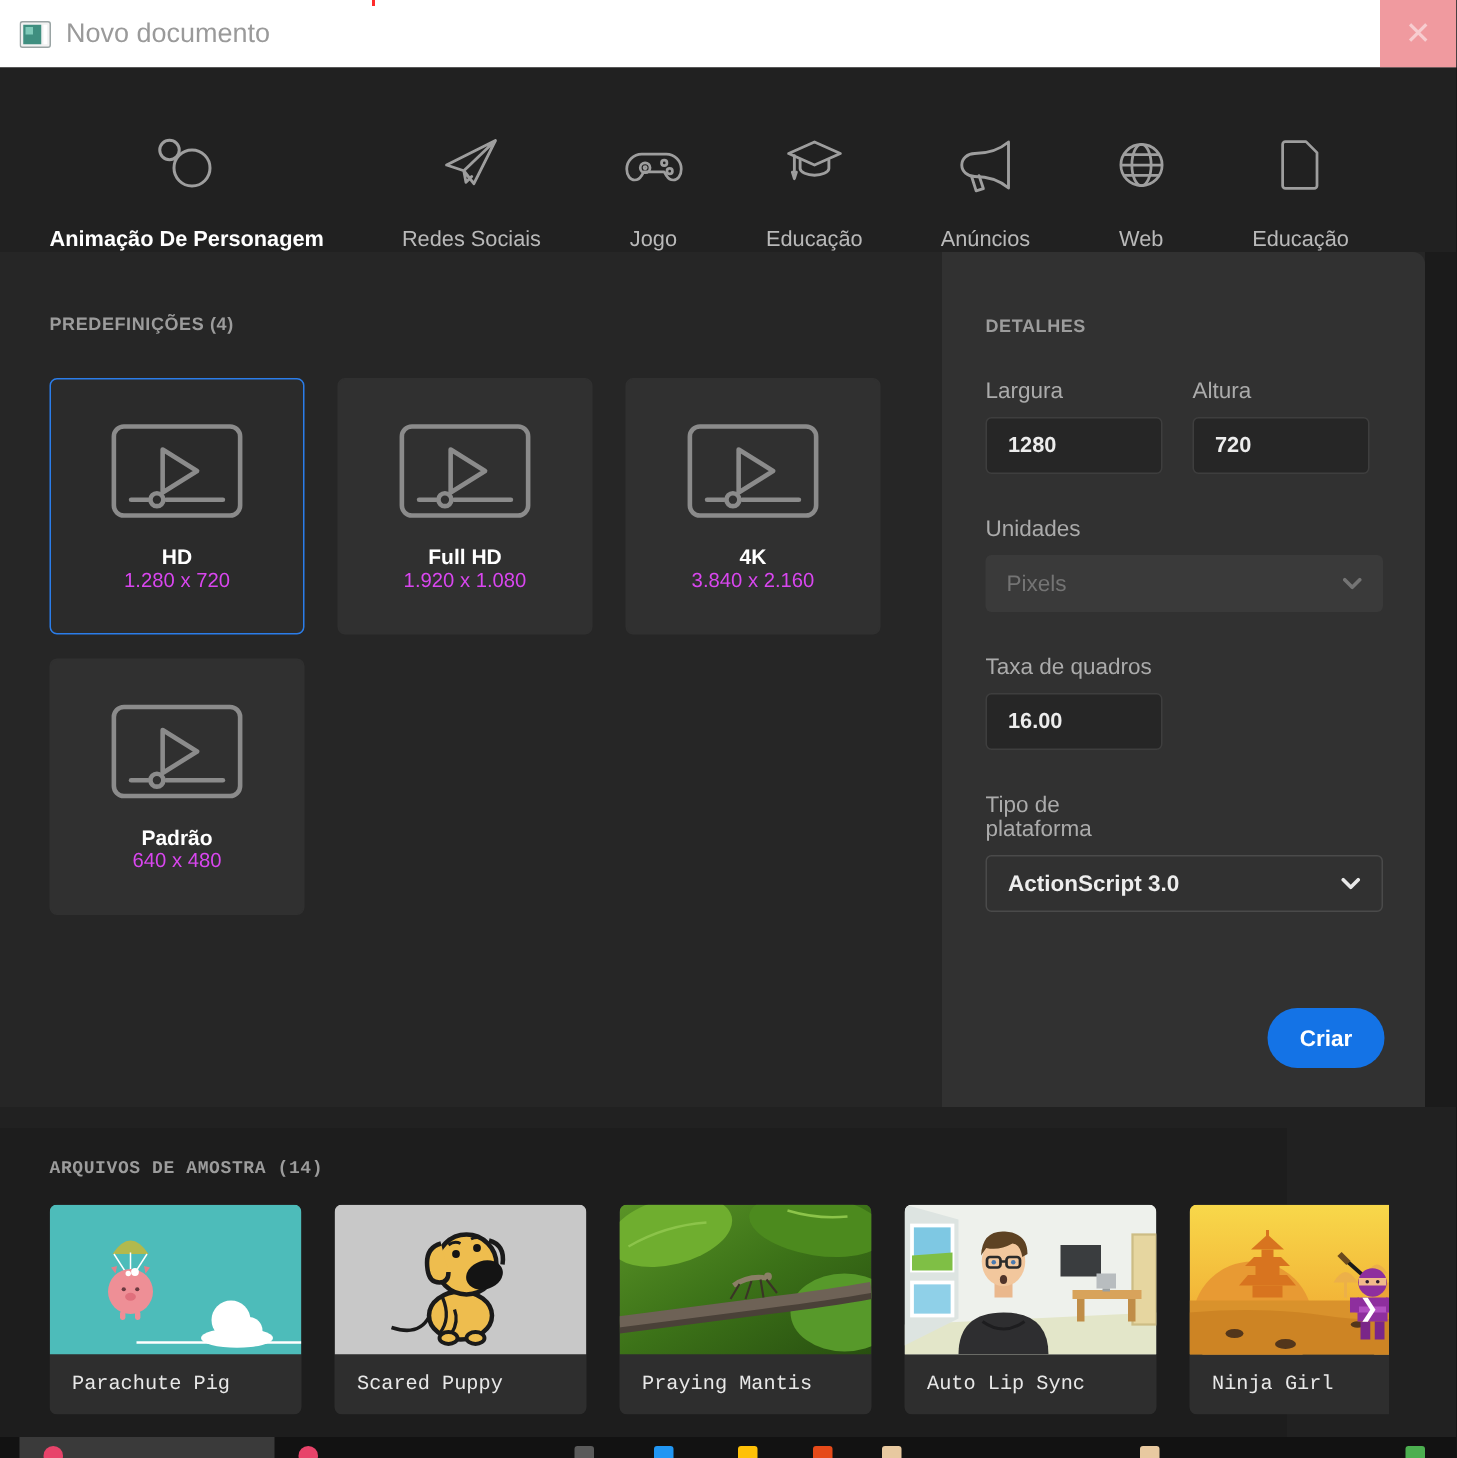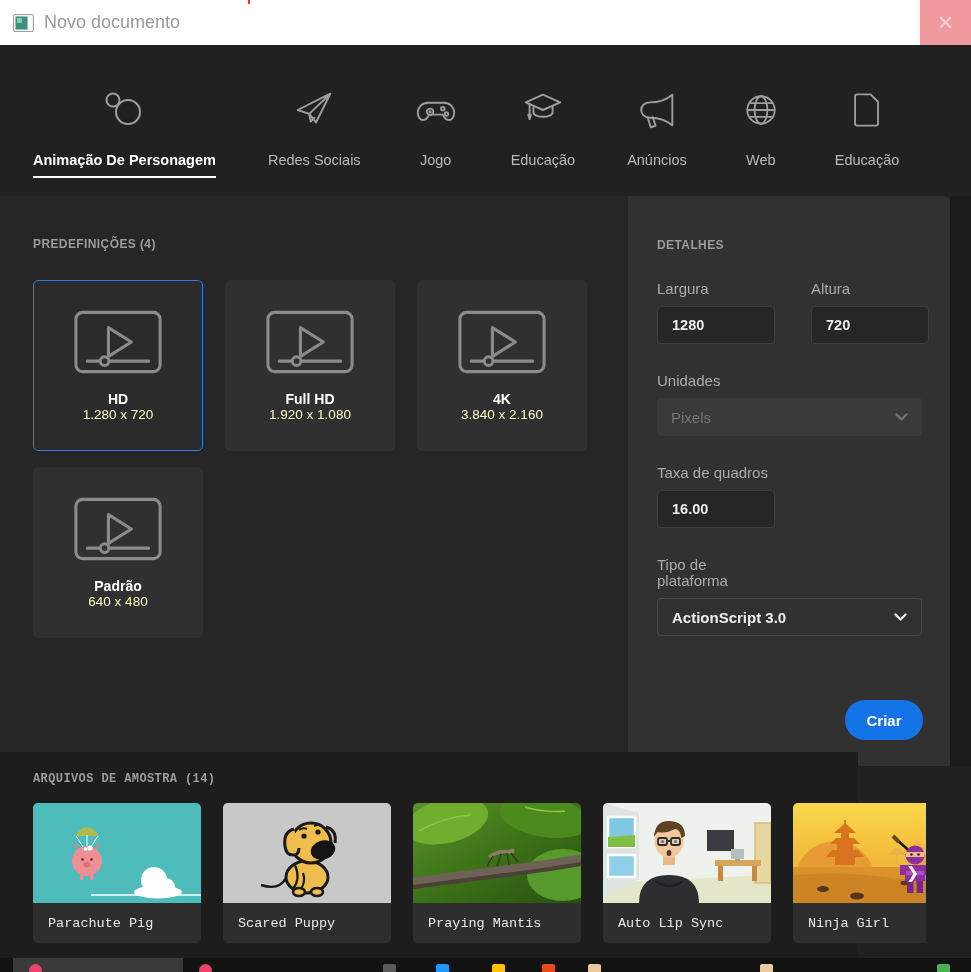--- a/index.html
+++ b/index.html
@@ -16,37 +16,37 @@
   
   .tabsbar { position:absolute; top:45px; left:0; width:971px; height:137px; background:#212121; display:flex; align-items:flex-end; padding-left:33px; gap:52px; }
   .tab { display:flex; flex-direction:column; align-items:center; padding-bottom:14px; position:relative; cursor:pointer; }
   .tab .t-icon { height:50px; display:flex; align-items:center; justify-content:center; margin-bottom:17px; }
   .tab .t-icon svg { stroke:#9e9e9e; fill:none; stroke-width:2; stroke-linecap:round; stroke-linejoin:round; }
   .tab .t-label { font-size:14.5px; color:#b9b9b9; white-space:nowrap; }
   .tab.active .t-label { color:#ffffff; font-weight:700; }
   .tab.active::after { content:""; position:absolute; left:0; right:0; bottom:4px; height:2px; background:#ffffff; }
 
   
-  .content { position:absolute; top:196px; left:0; width:971px; height:570px; background:#262626; }
+  .content { position:absolute; top:168px; left:0; width:971px; height:570px; background:#262626; }
   .rightstrip { position:absolute; top:0; right:0; width:21px; height:570px; background:#1b1b1b; }
 
   
   .presets { position:absolute; top:0; left:0; width:628px; padding:41px 0 0 33px; }
   .sec-header { font-size:12px; font-weight:700; color:#9c9c9c; letter-spacing:.4px; }
   .preset-grid { margin-top:29px; display:grid; grid-template-columns:repeat(3,170px); gap:16px 22px; }
   .preset-card { width:170px; height:171px; background:#303030; border:1px solid #303030; border-radius:5px; display:flex; flex-direction:column; align-items:center; justify-content:center; cursor:pointer; }
   .preset-card.selected { border:1.5px solid #2b7de9; background:#2b2b2b; }
   .preset-card svg { stroke:#8b8b8b; fill:none; stroke-width:3.2; stroke-linecap:round; stroke-linejoin:round; }
   .preset-name { margin-top:17px; font-size:14px; font-weight:700; color:#ffffff; }
-  .preset-dims { margin-top:0; font-size:13.5px; color:#fef9c3; }
+  .preset-dims { margin-top:0; font-size:13.5px; color:#d946ef; }
 
   
   .details { position:absolute; top:0; right:21px; width:322px; height:570px; background:#313131; border-radius:0 8px 0 0; padding:42px 28px 0 29px; }
   .f-label { margin-top:29px; font-size:15px; color:#ababab; line-height:16px; }
-  .field-row { display:flex; gap:36px;align-items:flex-end; }
+  .field-row { display:flex; gap:20px;align-items:flex-end; }
   .f-input { display:block; margin-top:9px; width:118px; height:38px; background:#262626; border:1px solid #3e3e3e; border-radius:4px; color:#ececec; font-size:14.5px; font-weight:700; padding-left:14px; font-family:"Liberation Sans",sans-serif; outline:none; }
   .f-select { margin-top:9px; width:265px; height:38px; border-radius:4px; display:flex; align-items:center; justify-content:space-between; padding:0 14px; font-size:15px; cursor:pointer; }
   .f-select.disabled { background:#3a3a3a; color:#747474; cursor:default;gap:16px; }
   .f-select.disabled svg { stroke:#747474; }
   .f-select.enabled { border:1px solid #4a4a4a; color:#ededed; font-weight:700;gap:28px; }
   .f-select.enabled svg { stroke:#e8e8e8; }
   .f-select svg { fill:none; stroke-width:2.4; stroke-linecap:round; stroke-linejoin:round; }
   .create-btn { position:absolute; right:27px; bottom:26px; width:78px; height:40px; border-radius:20px; background:#1473e6; color:#ffffff; font-size:15px; font-weight:700; border:none; cursor:pointer; font-family:"Liberation Sans",sans-serif; }
 
   

